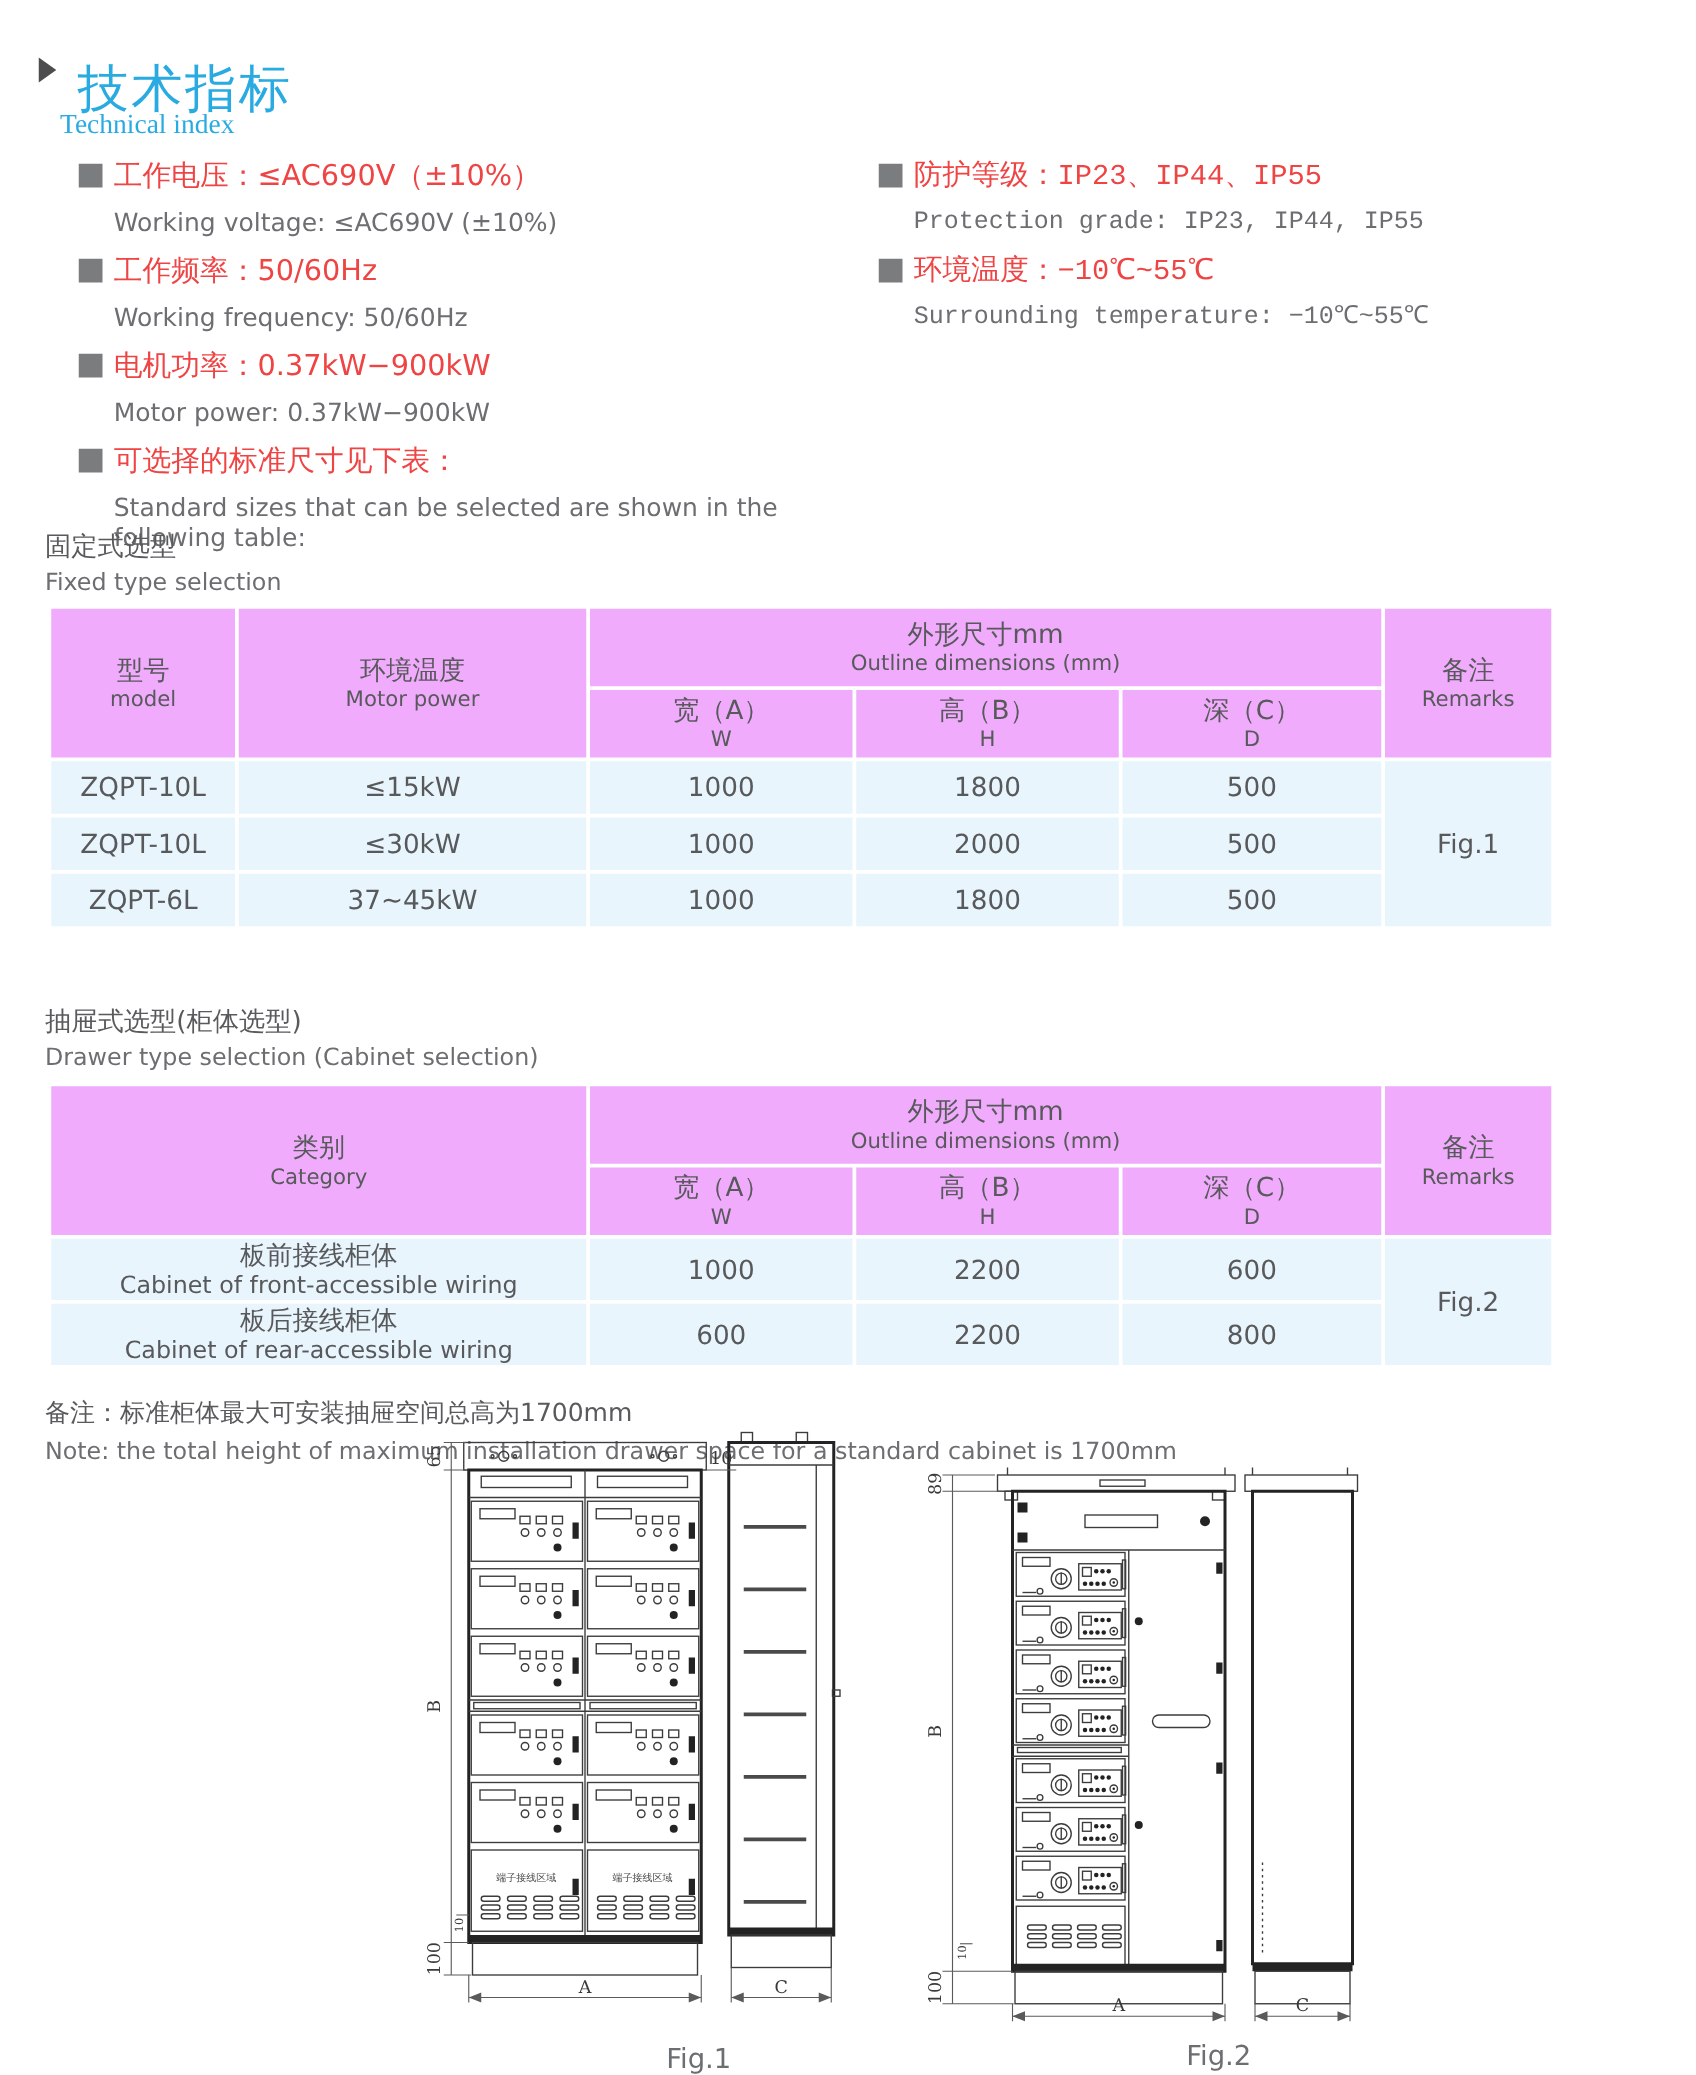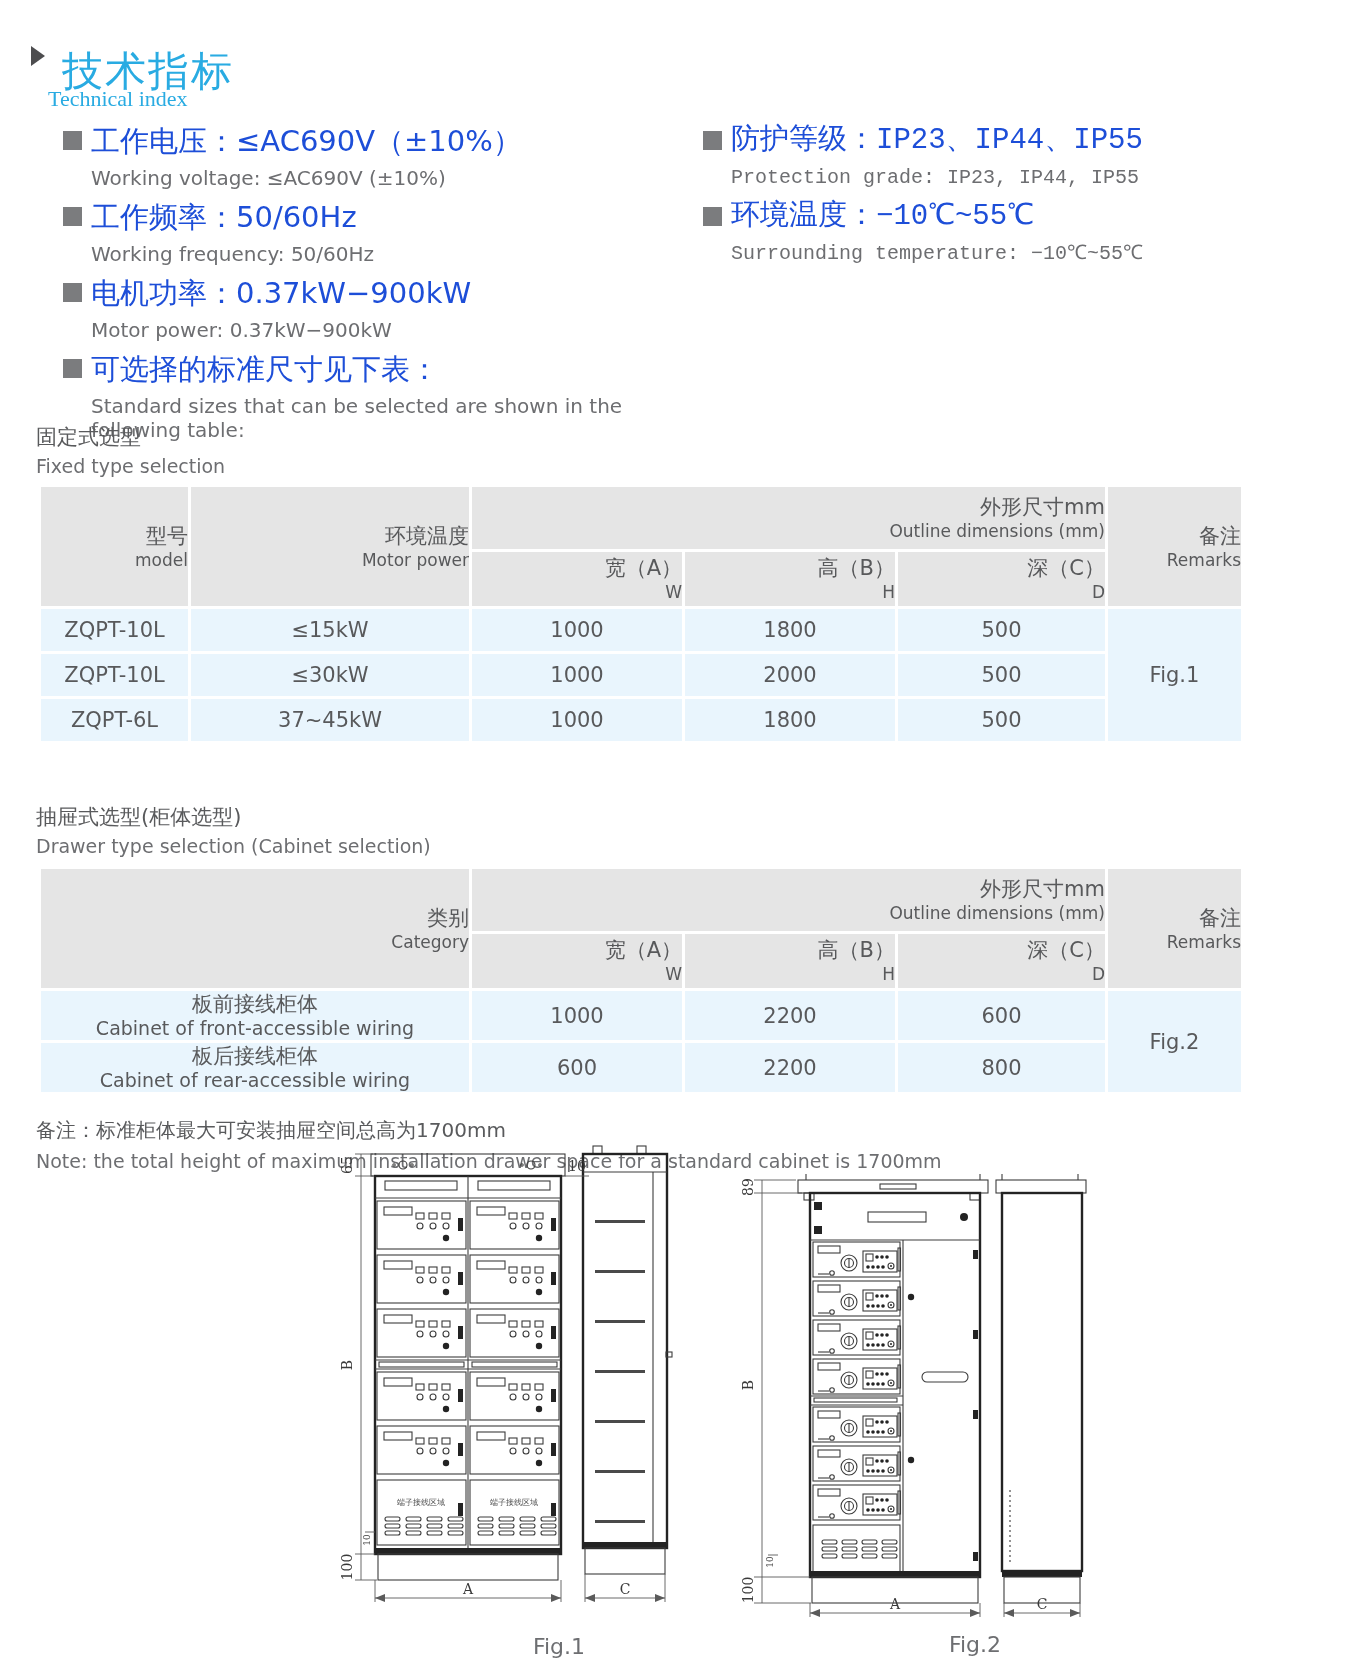--- a/index.html
+++ b/index.html
@@ -9,30 +9,30 @@
     overflow:hidden;
   }
   .abs{position:absolute;}
 
   
   .arrow{width:0;height:0;border-left:14px solid #4d4d4f;border-top:10px solid transparent;border-bottom:10px solid transparent;}
   .page-title{font-size:41px;color:#29abe2;letter-spacing:2px;line-height:46px;}
   .page-subtitle{font-size:22px;color:#29abe2;}
 
   
-  .spec-item .zh{display:flex;align-items:flex-start;gap:9px;font-size:29px;line-height:30px;color:#1d4ed8;text-align:center;}
+  .spec-item .zh{display:flex;align-items:flex-start;gap:9px;font-size:23px;line-height:30px;color:#ef4444;text-align:center;}
   .bullet{flex:0 0 auto;width:19px;height:19px;background:#7b7c7e;margin-top:5px;}
   .spec-item .en{font-size:20px;line-height:24px;color:#6d6e71;margin:10px 0 12px 28px;}
 
   .section-label .zh{font-size:21px;color:#595a5c;line-height:26px;}
   .section-label .en{font-size:19px;color:#6d6e71;margin-top:5px;line-height:23px;}
 
   
   table.spec-table{position:absolute;border-collapse:separate;border-spacing:3px;table-layout:fixed;}
-  .spec-table th{background:#e5e5e5;font-weight:normal;text-align:right;vertical-align:middle;padding:0;color:#58595b;}
+  .spec-table th{background:#f0abfc;font-weight:normal;text-align:center;vertical-align:middle;padding:0;color:#58595b;}
   .spec-table td{background:#e9f5fd;text-align:center;vertical-align:middle;padding:0;font-size:21px;color:#58595b;}
   .th-zh{font-size:21px;line-height:27px;}
   .th-en{font-size:17px;line-height:21px;}
   tr.hr1{height:62px;} tr.hr2{height:54px;}
   #fixed-table tbody tr{height:42px;}
   #drawer-table tbody tr{height:43px;}
   .cat-zh{font-size:21px;line-height:26px;}
   .cat-en{font-size:19px;line-height:23px;}
   .remark-cell{font-size:21px;}
 

